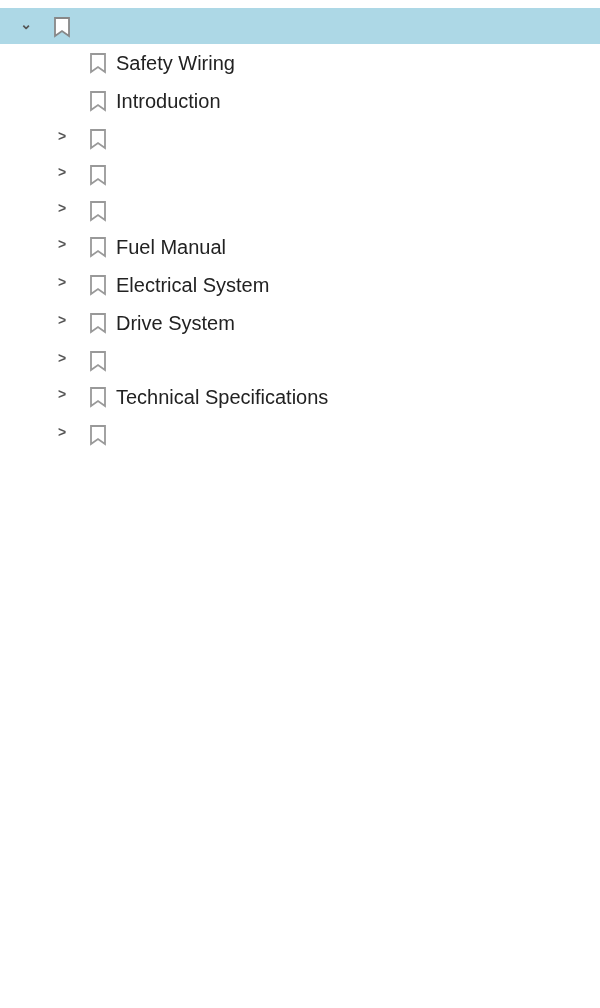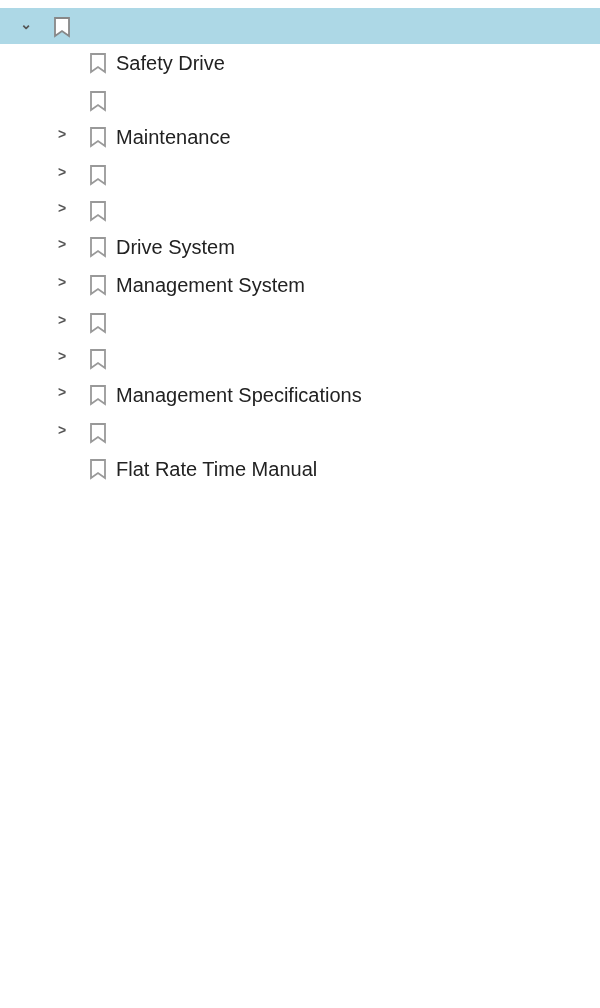--- a/index.html
+++ b/index.html
@@ -108,60 +108,82 @@
   </div>
 
   <div id="tree-children">
       <div class="tree-item indent-1">
         <div class="chevron-cell"></div>
         <div class="bookmark-cell">
           <svg class="bookmark-icon" viewBox="0 0 18 22" fill="none" xmlns="http://www.w3.org/2000/svg">
             <path d="M2 2 H16 V20 L9 15 L2 20 Z" stroke="#999" stroke-width="1.8" fill="white"></path>
           </svg>
         </div>
-        <div class="label-cell">Safety Drive</div>
+        <div class="label-cell">Safety Wiring</div>
       </div>
       <div class="tree-item indent-1">
         <div class="chevron-cell"></div>
         <div class="bookmark-cell">
           <svg class="bookmark-icon" viewBox="0 0 18 22" fill="none" xmlns="http://www.w3.org/2000/svg">
             <path d="M2 2 H16 V20 L9 15 L2 20 Z" stroke="#999" stroke-width="1.8" fill="white"></path>
           </svg>
         </div>
-      </div>
-      <div class="tree-item indent-1">
-        <div class="chevron-cell">
-          <span class="chevron">&gt;</span>
-        </div>
-        <div class="bookmark-cell">
-          <svg class="bookmark-icon" viewBox="0 0 18 22" fill="none" xmlns="http://www.w3.org/2000/svg">
-            <path d="M2 2 H16 V20 L9 15 L2 20 Z" stroke="#999" stroke-width="1.8" fill="white"></path>
-          </svg>
-        </div>
-        <div class="label-cell">Maintenance</div>
-      </div>
-      <div class="tree-item indent-1">
-        <div class="chevron-cell">
-          <span class="chevron">&gt;</span>
-        </div>
-        <div class="bookmark-cell">
-          <svg class="bookmark-icon" viewBox="0 0 18 22" fill="none" xmlns="http://www.w3.org/2000/svg">
-            <path d="M2 2 H16 V20 L9 15 L2 20 Z" stroke="#999" stroke-width="1.8" fill="white"></path>
-          </svg>
-        </div>
-      </div>
-      <div class="tree-item indent-1">
-        <div class="chevron-cell">
-          <span class="chevron">&gt;</span>
-        </div>
-        <div class="bookmark-cell">
-          <svg class="bookmark-icon" viewBox="0 0 18 22" fill="none" xmlns="http://www.w3.org/2000/svg">
-            <path d="M2 2 H16 V20 L9 15 L2 20 Z" stroke="#999" stroke-width="1.8" fill="white"></path>
-          </svg>
-        </div>
+        <div class="label-cell">Introduction</div>
+      </div>
+      <div class="tree-item indent-1">
+        <div class="chevron-cell">
+          <span class="chevron">&gt;</span>
+        </div>
+        <div class="bookmark-cell">
+          <svg class="bookmark-icon" viewBox="0 0 18 22" fill="none" xmlns="http://www.w3.org/2000/svg">
+            <path d="M2 2 H16 V20 L9 15 L2 20 Z" stroke="#999" stroke-width="1.8" fill="white"></path>
+          </svg>
+        </div>
+      </div>
+      <div class="tree-item indent-1">
+        <div class="chevron-cell">
+          <span class="chevron">&gt;</span>
+        </div>
+        <div class="bookmark-cell">
+          <svg class="bookmark-icon" viewBox="0 0 18 22" fill="none" xmlns="http://www.w3.org/2000/svg">
+            <path d="M2 2 H16 V20 L9 15 L2 20 Z" stroke="#999" stroke-width="1.8" fill="white"></path>
+          </svg>
+        </div>
+      </div>
+      <div class="tree-item indent-1">
+        <div class="chevron-cell">
+          <span class="chevron">&gt;</span>
+        </div>
+        <div class="bookmark-cell">
+          <svg class="bookmark-icon" viewBox="0 0 18 22" fill="none" xmlns="http://www.w3.org/2000/svg">
+            <path d="M2 2 H16 V20 L9 15 L2 20 Z" stroke="#999" stroke-width="1.8" fill="white"></path>
+          </svg>
+        </div>
+      </div>
+      <div class="tree-item indent-1">
+        <div class="chevron-cell">
+          <span class="chevron">&gt;</span>
+        </div>
+        <div class="bookmark-cell">
+          <svg class="bookmark-icon" viewBox="0 0 18 22" fill="none" xmlns="http://www.w3.org/2000/svg">
+            <path d="M2 2 H16 V20 L9 15 L2 20 Z" stroke="#999" stroke-width="1.8" fill="white"></path>
+          </svg>
+        </div>
+        <div class="label-cell">Fuel Manual</div>
+      </div>
+      <div class="tree-item indent-1">
+        <div class="chevron-cell">
+          <span class="chevron">&gt;</span>
+        </div>
+        <div class="bookmark-cell">
+          <svg class="bookmark-icon" viewBox="0 0 18 22" fill="none" xmlns="http://www.w3.org/2000/svg">
+            <path d="M2 2 H16 V20 L9 15 L2 20 Z" stroke="#999" stroke-width="1.8" fill="white"></path>
+          </svg>
+        </div>
+        <div class="label-cell">Electrical System</div>
       </div>
       <div class="tree-item indent-1">
         <div class="chevron-cell">
           <span class="chevron">&gt;</span>
         </div>
         <div class="bookmark-cell">
           <svg class="bookmark-icon" viewBox="0 0 18 22" fill="none" xmlns="http://www.w3.org/2000/svg">
             <path d="M2 2 H16 V20 L9 15 L2 20 Z" stroke="#999" stroke-width="1.8" fill="white"></path>
           </svg>
         </div>
@@ -169,67 +191,37 @@
       </div>
       <div class="tree-item indent-1">
         <div class="chevron-cell">
           <span class="chevron">&gt;</span>
         </div>
         <div class="bookmark-cell">
           <svg class="bookmark-icon" viewBox="0 0 18 22" fill="none" xmlns="http://www.w3.org/2000/svg">
             <path d="M2 2 H16 V20 L9 15 L2 20 Z" stroke="#999" stroke-width="1.8" fill="white"></path>
           </svg>
         </div>
-        <div class="label-cell">Management System</div>
-      </div>
-      <div class="tree-item indent-1">
-        <div class="chevron-cell">
-          <span class="chevron">&gt;</span>
-        </div>
-        <div class="bookmark-cell">
-          <svg class="bookmark-icon" viewBox="0 0 18 22" fill="none" xmlns="http://www.w3.org/2000/svg">
-            <path d="M2 2 H16 V20 L9 15 L2 20 Z" stroke="#999" stroke-width="1.8" fill="white"></path>
-          </svg>
-        </div>
-      </div>
-      <div class="tree-item indent-1">
-        <div class="chevron-cell">
-          <span class="chevron">&gt;</span>
-        </div>
-        <div class="bookmark-cell">
-          <svg class="bookmark-icon" viewBox="0 0 18 22" fill="none" xmlns="http://www.w3.org/2000/svg">
-            <path d="M2 2 H16 V20 L9 15 L2 20 Z" stroke="#999" stroke-width="1.8" fill="white"></path>
-          </svg>
-        </div>
-      </div>
-      <div class="tree-item indent-1">
-        <div class="chevron-cell">
-          <span class="chevron">&gt;</span>
-        </div>
-        <div class="bookmark-cell">
-          <svg class="bookmark-icon" viewBox="0 0 18 22" fill="none" xmlns="http://www.w3.org/2000/svg">
-            <path d="M2 2 H16 V20 L9 15 L2 20 Z" stroke="#999" stroke-width="1.8" fill="white"></path>
-          </svg>
-        </div>
-        <div class="label-cell">Management Specifications</div>
-      </div>
-      <div class="tree-item indent-1">
-        <div class="chevron-cell">
-          <span class="chevron">&gt;</span>
-        </div>
-        <div class="bookmark-cell">
-          <svg class="bookmark-icon" viewBox="0 0 18 22" fill="none" xmlns="http://www.w3.org/2000/svg">
-            <path d="M2 2 H16 V20 L9 15 L2 20 Z" stroke="#999" stroke-width="1.8" fill="white"></path>
-          </svg>
-        </div>
-      </div>
-      <div class="tree-item indent-1">
-        <div class="chevron-cell"></div>
-        <div class="bookmark-cell">
-          <svg class="bookmark-icon" viewBox="0 0 18 22" fill="none" xmlns="http://www.w3.org/2000/svg">
-            <path d="M2 2 H16 V20 L9 15 L2 20 Z" stroke="#999" stroke-width="1.8" fill="white"></path>
-          </svg>
-        </div>
-        <div class="label-cell">Flat Rate Time Manual</div>
+      </div>
+      <div class="tree-item indent-1">
+        <div class="chevron-cell">
+          <span class="chevron">&gt;</span>
+        </div>
+        <div class="bookmark-cell">
+          <svg class="bookmark-icon" viewBox="0 0 18 22" fill="none" xmlns="http://www.w3.org/2000/svg">
+            <path d="M2 2 H16 V20 L9 15 L2 20 Z" stroke="#999" stroke-width="1.8" fill="white"></path>
+          </svg>
+        </div>
+        <div class="label-cell">Technical Specifications</div>
+      </div>
+      <div class="tree-item indent-1">
+        <div class="chevron-cell">
+          <span class="chevron">&gt;</span>
+        </div>
+        <div class="bookmark-cell">
+          <svg class="bookmark-icon" viewBox="0 0 18 22" fill="none" xmlns="http://www.w3.org/2000/svg">
+            <path d="M2 2 H16 V20 L9 15 L2 20 Z" stroke="#999" stroke-width="1.8" fill="white"></path>
+          </svg>
+        </div>
       </div>
     </div>
 
 </div>
 
 </body></html>

